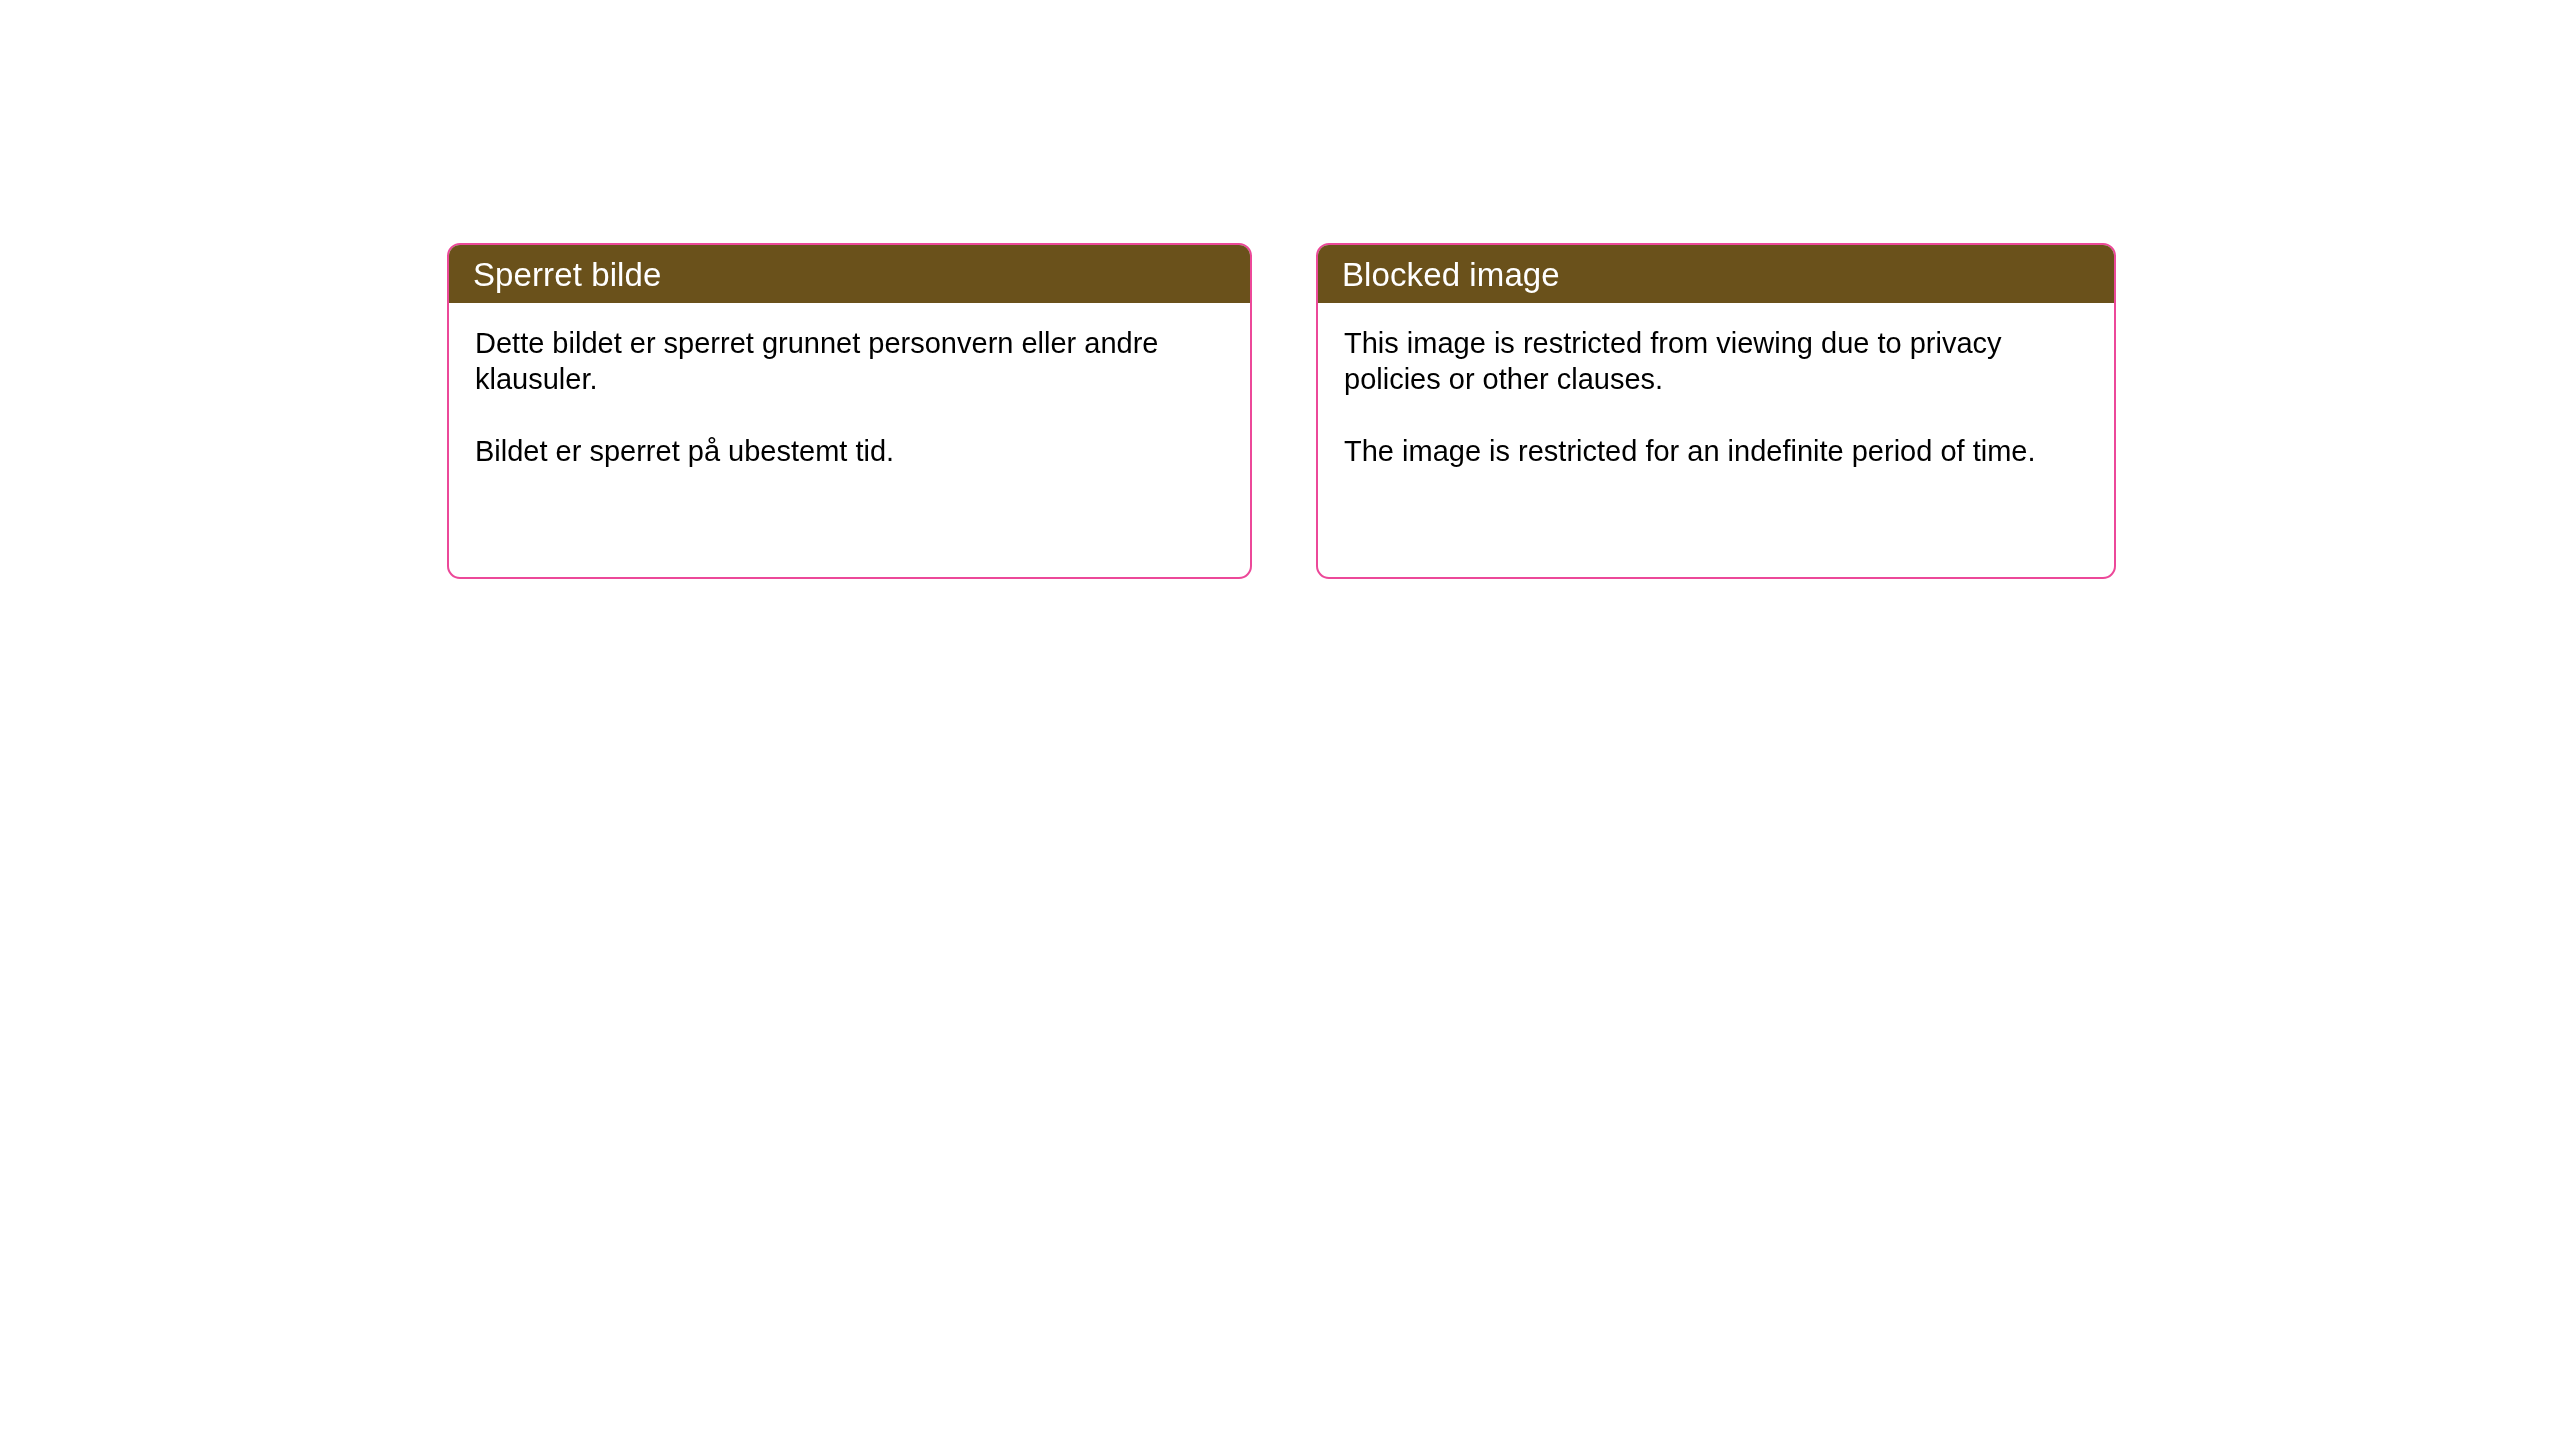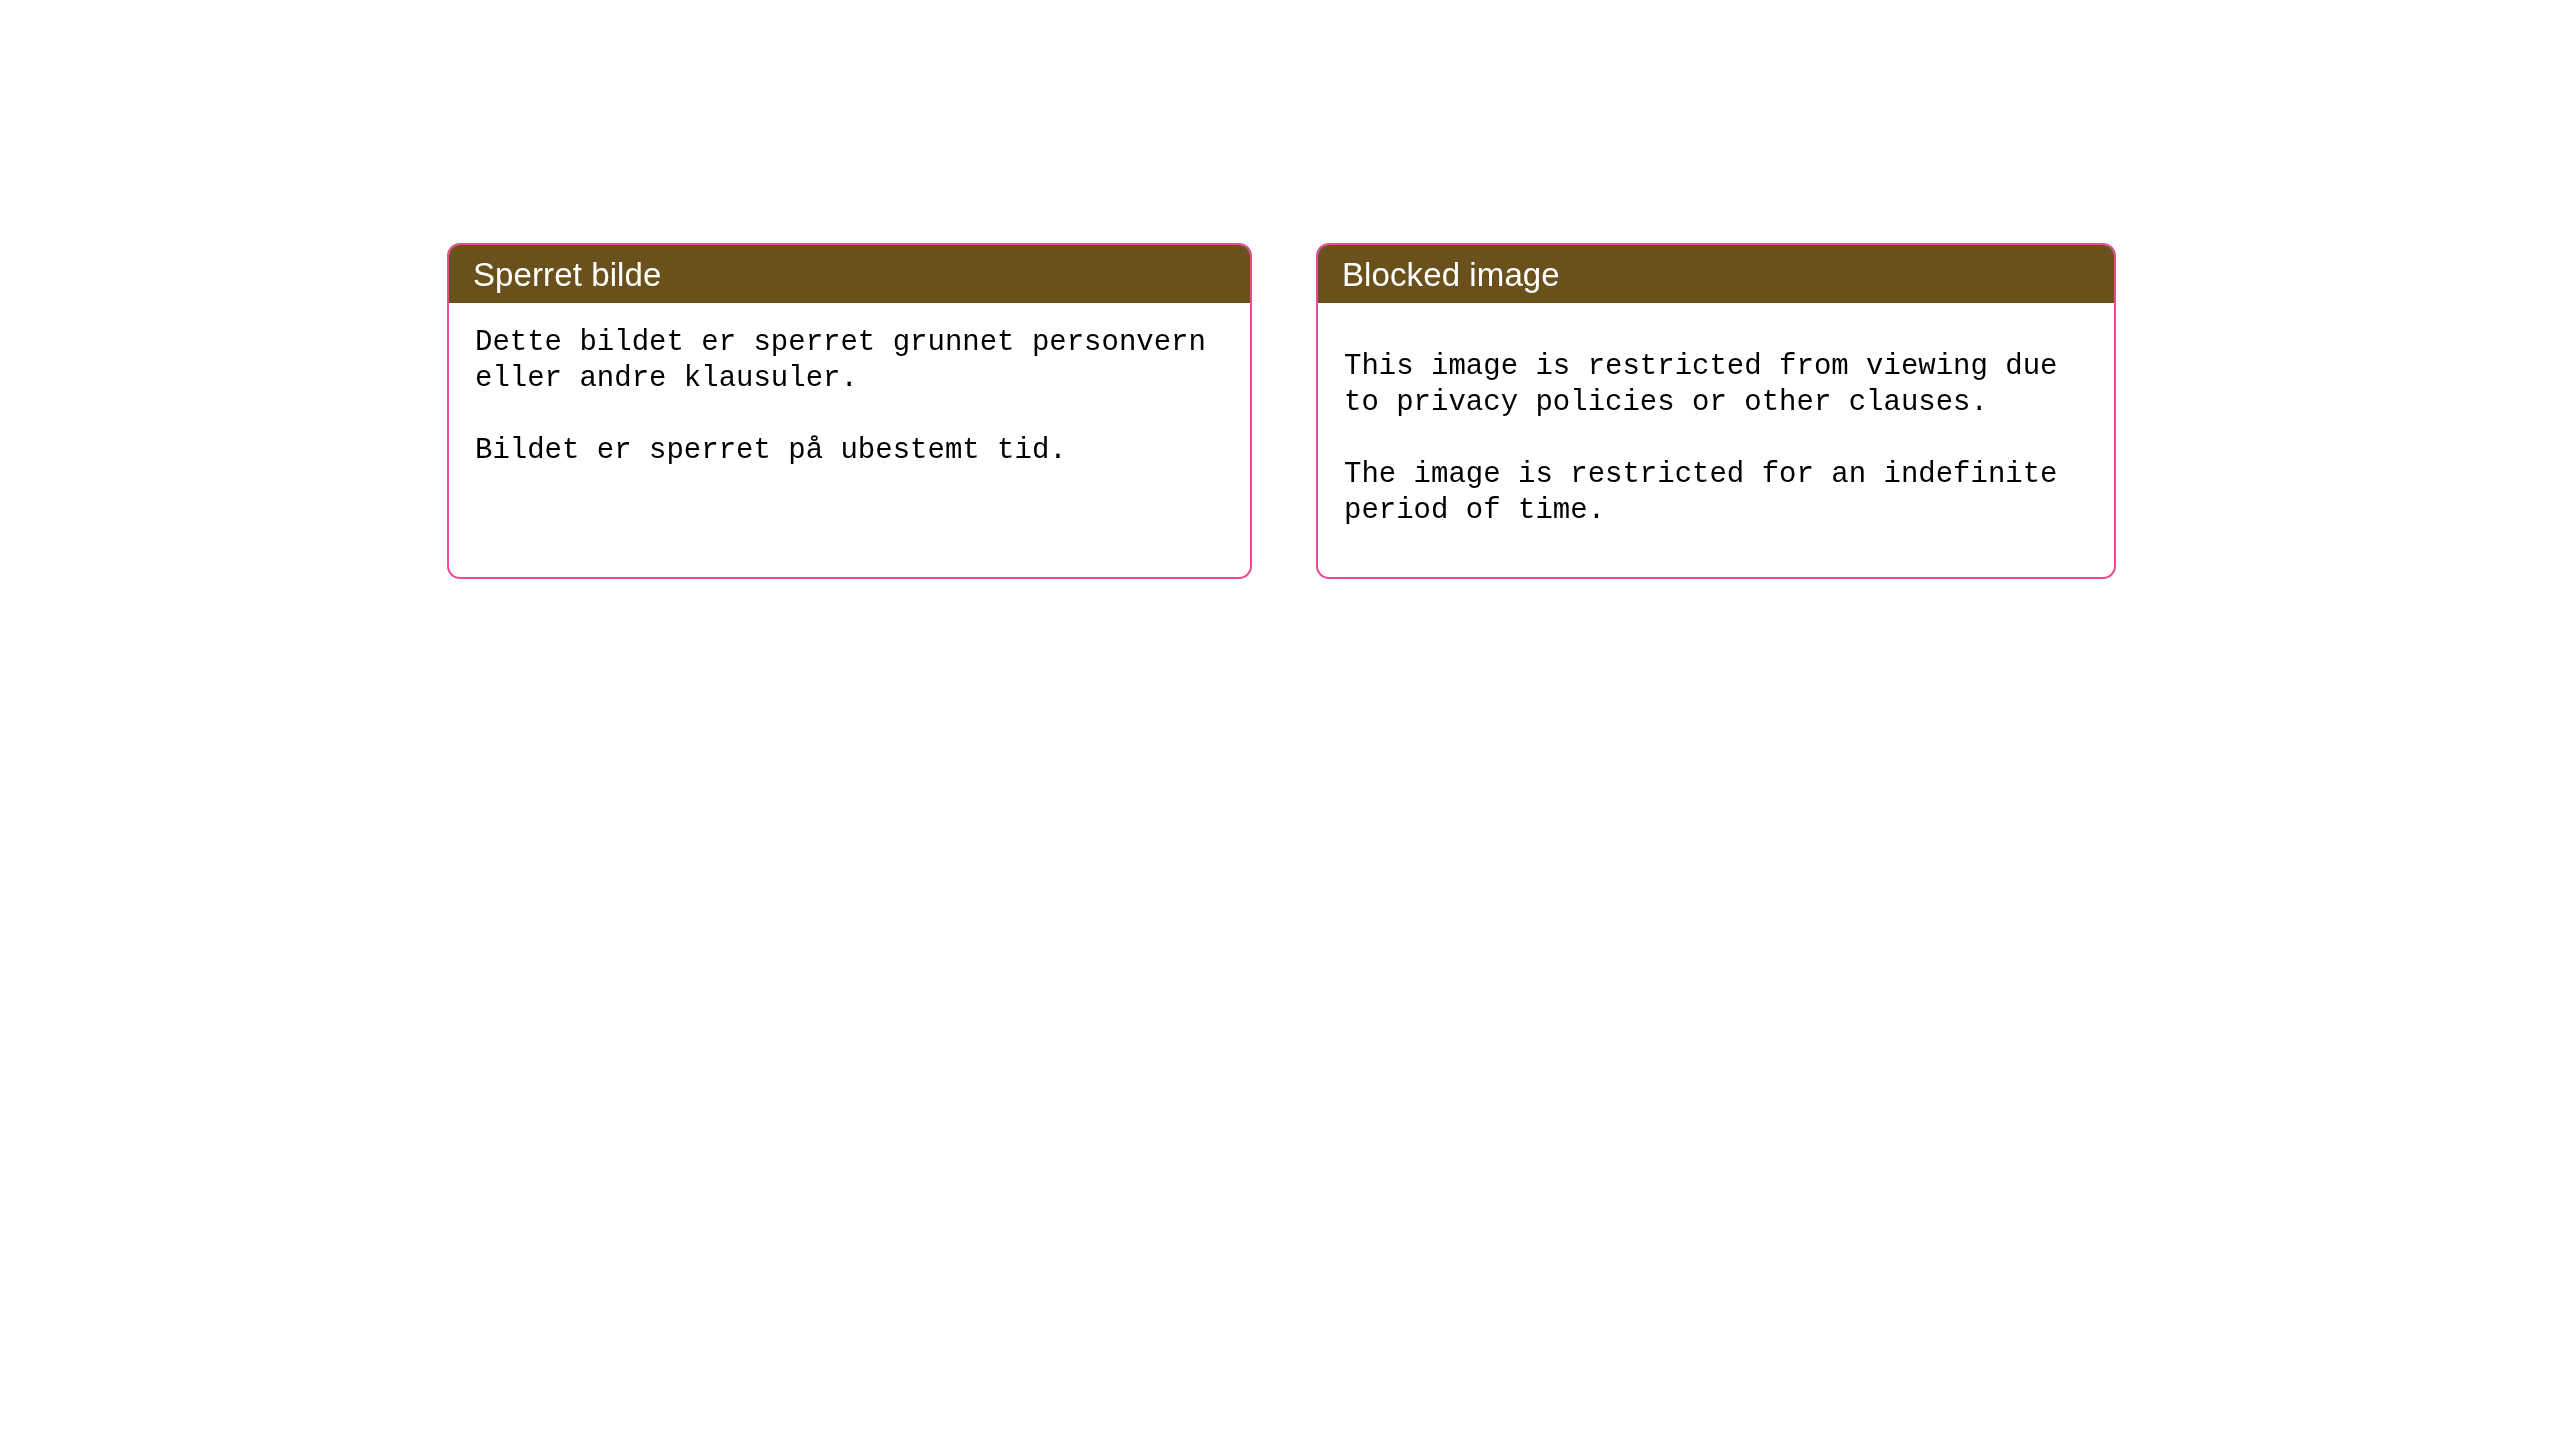--- a/index.html
+++ b/index.html
@@ -30,21 +30,21 @@
   .card {
     box-sizing: border-box;
     background: #ffffff;
     border: 2px solid #ec4899;
     border-radius: 13px;
     overflow: hidden;
     display: flex;
     flex-direction: column;
   }
   .card.norwegian { width: 805px; height: 336px; }
-  .card.english  { width: 800px; height: 336px; gap: 24px; }
+  .card.english  { width: 800px; height: 336px; }
 
   
   .card-header {
     background: #6a511b;
     height: 58px;
     min-height: 58px;
     display: flex;
     align-items: center;
     padding: 0 0 0 24px;
     box-sizing: border-box;
@@ -56,21 +56,20 @@
     line-height: 1;
     letter-spacing: 0.1px;
     white-space: nowrap;
   }
 
   
   .card-body {
     flex: 1 1 auto;
     padding: 22px 26px 0 26px;
     box-sizing: border-box;
-    font-family: Liberation Mono, monospace;
   }
   .card-paragraph {
     color: #000000;
     font-size: 29px;
     line-height: 36px;
     margin: 0;
     font-weight: 400;
   }
   .card-paragraph + .card-paragraph {
     margin-top: 36px;

